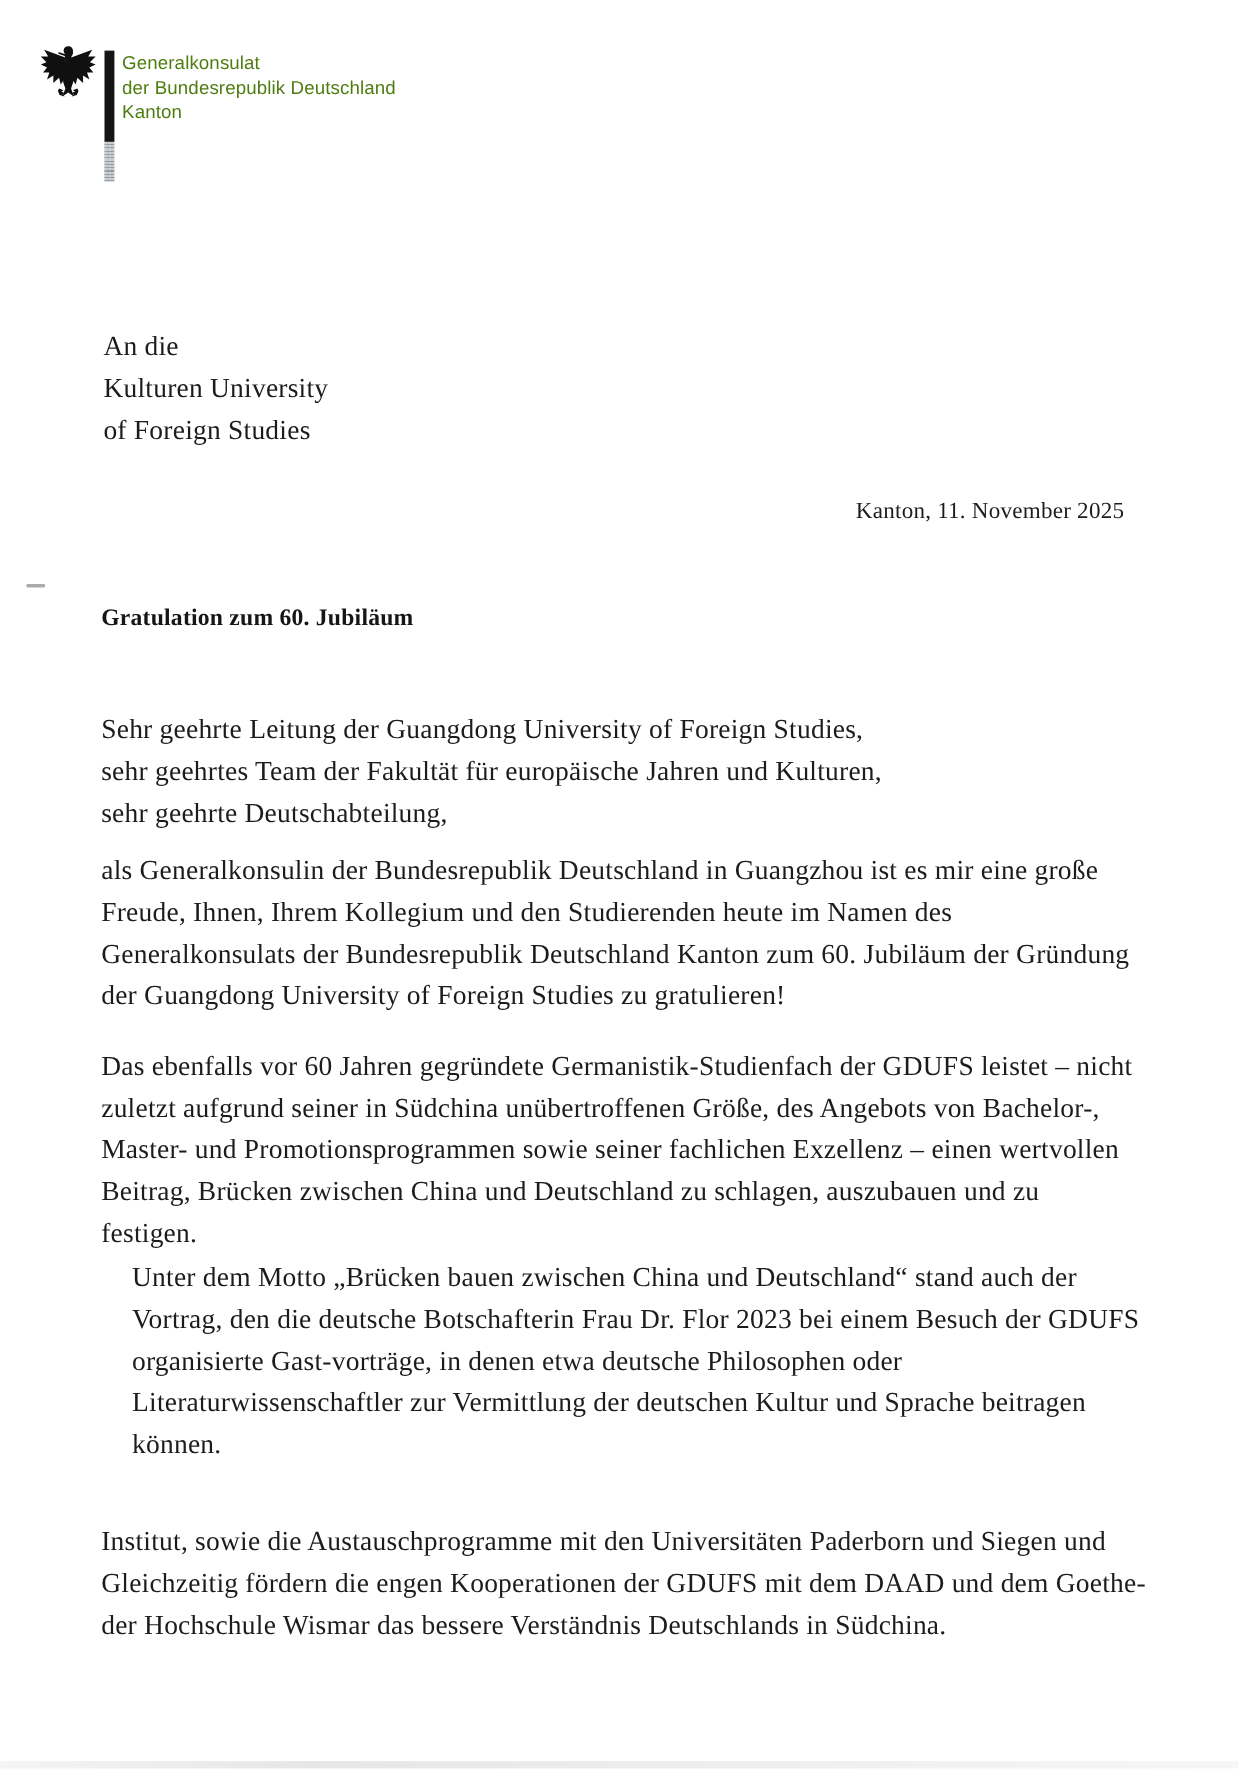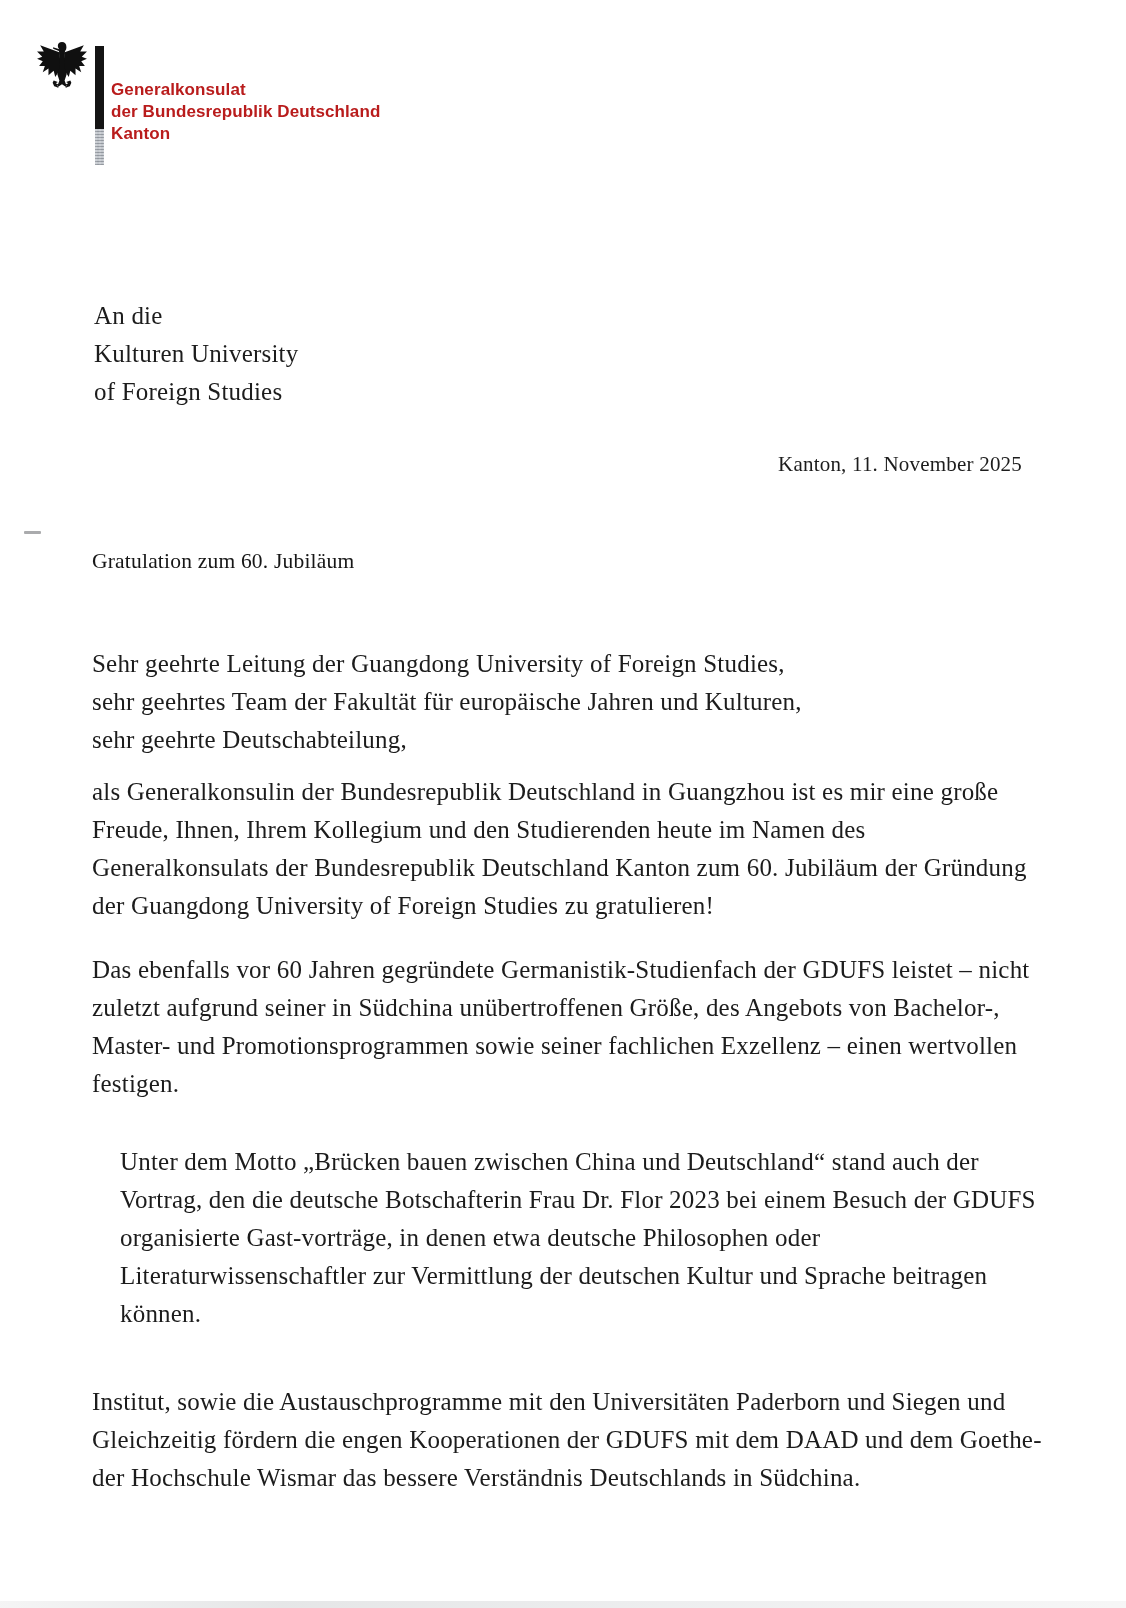--- a/index.html
+++ b/index.html
@@ -22,40 +22,39 @@
   .lh-bar-black { width: 9px; height: 83px; background: #141414; }
   .lh-bar-gray  {
     width: 9px; height: 36px;
     background:
       repeating-linear-gradient(0deg, rgba(120,126,134,.55) 0 1px, rgba(210,214,219,.55) 1px 3px),
       repeating-linear-gradient(90deg, #c9ccd1 0 2px, #b5b9bf 2px 4px);
   }
   .lh-text {
     position: absolute; left: 111px; top: 47px;
     font-family: "Liberation Sans", sans-serif;
-    font-weight: 700;
+    font-weight: 400;
     font-size: 17px;
     line-height: 22px;
-    color: #b91c1c;
+    color: #4d7c0f;
     letter-spacing: 0.1px;
-    margin-top: 32px;
   }
   
   .serif-block { position: absolute; font-size: 25px; line-height: 38px; letter-spacing: 0.2px; }
   .serif-block .line { white-space: nowrap; }
   .recipient { left: 94px; top: 297px; }
   .dateline  { position: absolute; top: 452px; right: 104px; font-size: 21px; letter-spacing: 0.2px; white-space: nowrap; }
   .fold-mark {
     position: absolute; left: 24px; top: 531px;
     width: 17px; height: 3px;
     background: #8d8f92; opacity: .75; border-radius: 1px;
   }
   .subject {
     position: absolute; left: 92px; top: 549px;
-    font-size: 21.5px; font-weight: 400; letter-spacing: 0.2px;
+    font-size: 21.5px; font-weight: 700; letter-spacing: 0.2px;
     color: #161616; white-space: nowrap;
   }
   .salutation { left: 92px; top: 645px; }
   .para-1 { left: 92px; top: 773px; }
   .para-2 { left: 92px; top: 951px; }
   .para-3 { left: 92px; top: 1143px; margin-left: 28px; }
   .para-4 { left: 92px; top: 1383px; }
   
   .scan-edge {
     position: absolute; left: 0; bottom: 0; width: 100%; height: 7px;
@@ -118,20 +117,21 @@
     <div class="line">als Generalkonsulin der Bundesrepublik Deutschland in Guangzhou ist es mir eine große</div>
     <div class="line">Freude, Ihnen, Ihrem Kollegium und den Studierenden heute im Namen des</div>
     <div class="line">Generalkonsulats der Bundesrepublik Deutschland Kanton zum 60. Jubiläum der Gründung</div>
     <div class="line">der Guangdong University of Foreign Studies zu gratulieren!</div>
   </div>
 
   <div class="serif-block para-2">
     <div class="line">Das ebenfalls vor 60 Jahren gegründete Germanistik-Studienfach der GDUFS leistet – nicht</div>
     <div class="line">zuletzt aufgrund seiner in Südchina unübertroffenen Größe, des Angebots von Bachelor-,</div>
     <div class="line">Master- und Promotionsprogrammen sowie seiner fachlichen Exzellenz – einen wertvollen</div>
+    <div class="line">Beitrag, Brücken zwischen China und Deutschland zu schlagen, auszubauen und zu</div>
     <div class="line">festigen.</div>
   </div>
 
   <div class="serif-block para-3">
     <div class="line">Unter dem Motto „Brücken bauen zwischen China und Deutschland“ stand auch der</div>
     <div class="line">Vortrag, den die deutsche Botschafterin Frau Dr. Flor 2023 bei einem Besuch der GDUFS</div>
     <div class="line">organisierte Gast-vorträge, in denen etwa deutsche Philosophen oder</div>
     <div class="line">Literaturwissenschaftler zur Vermittlung der deutschen Kultur und Sprache beitragen</div>
     <div class="line">können.</div>
   </div>

